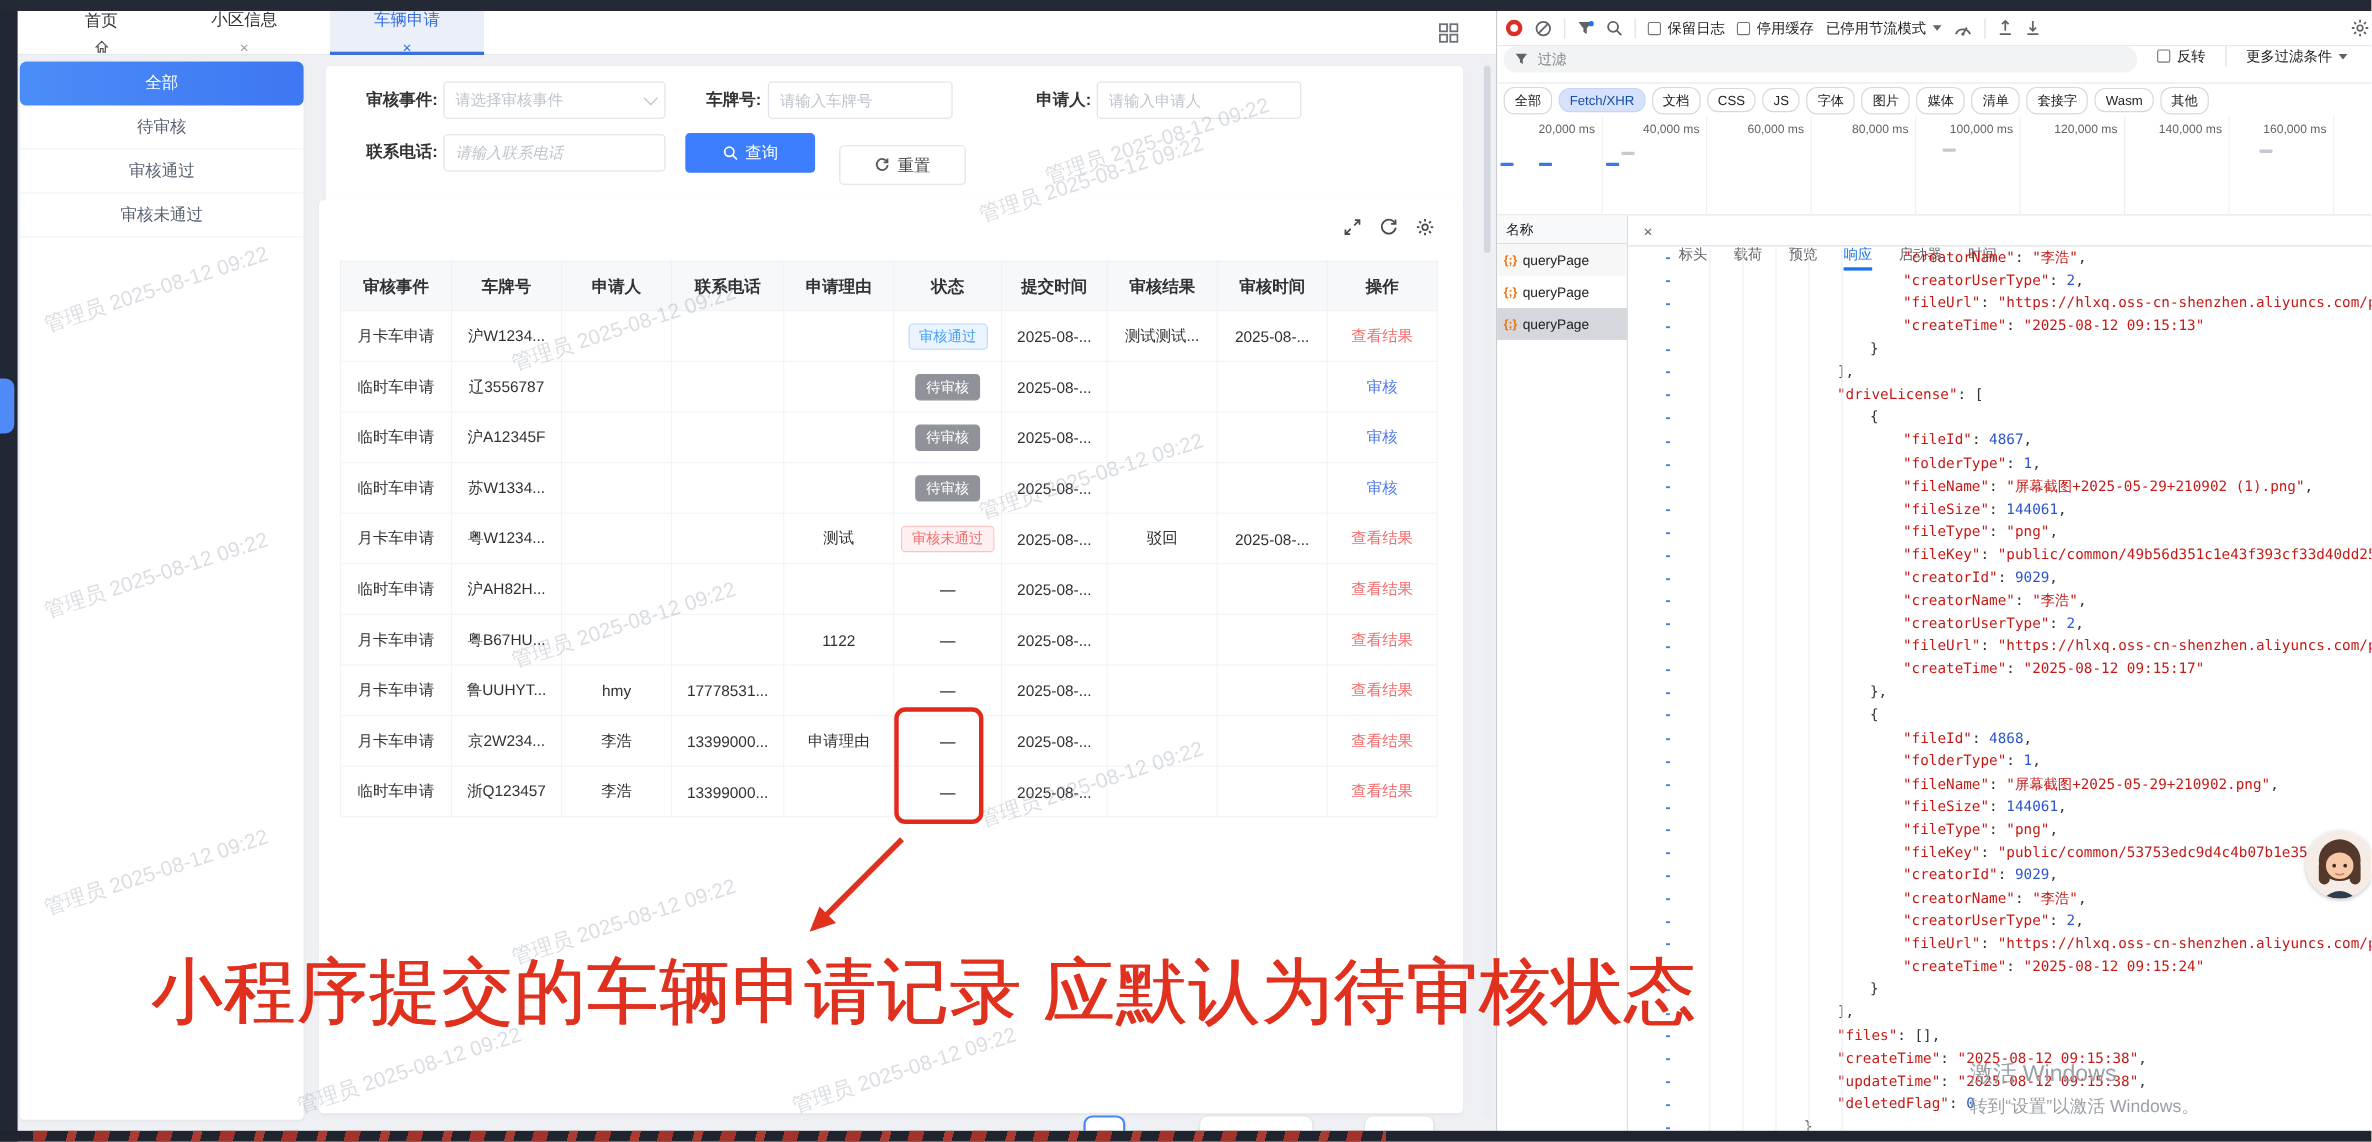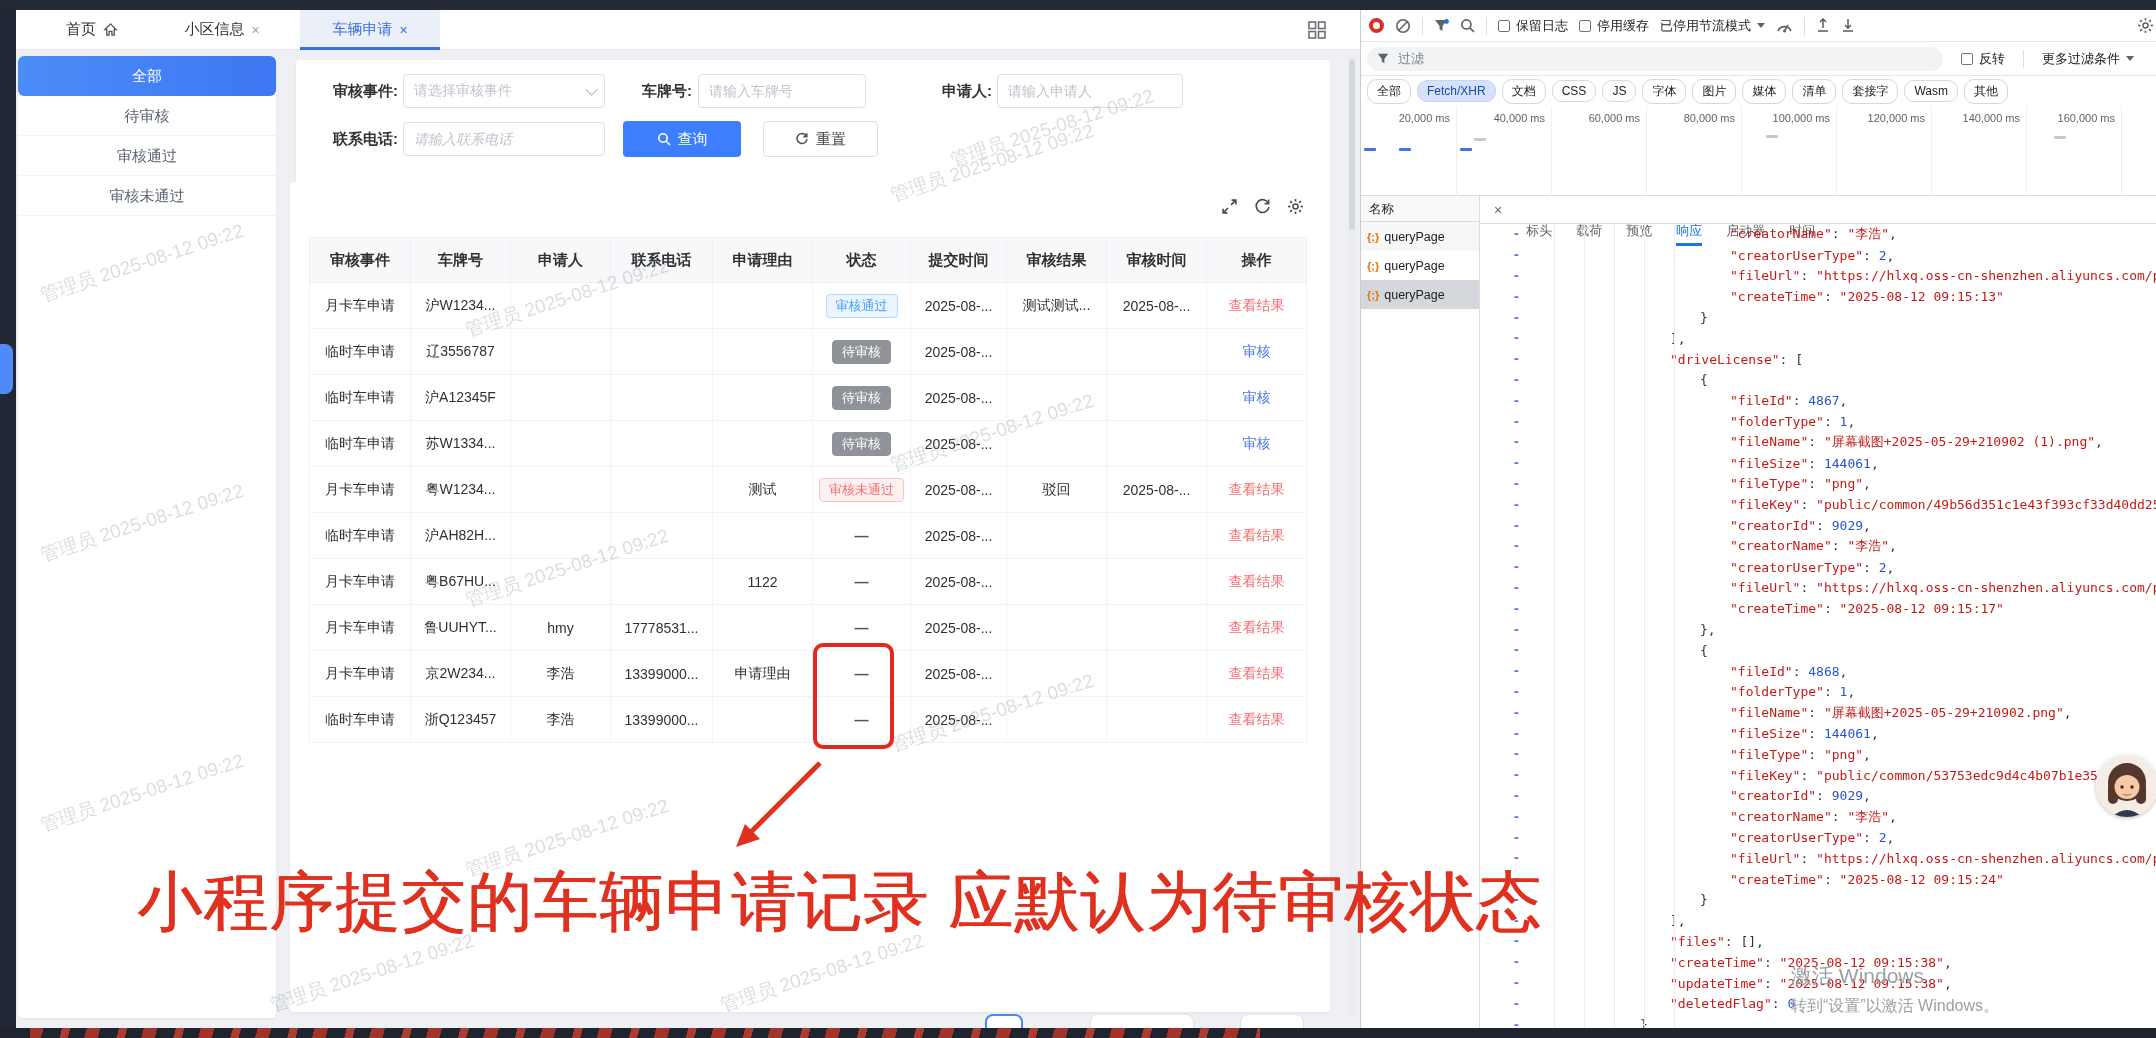--- a/index.html
+++ b/index.html
@@ -12,21 +12,21 @@
   .left-strip .pill { position:absolute; left:0; top:334px; width:13px; height:50px; background:#4f8bf7; border-radius:0 8px 8px 0; }
   .bottom-strip { position:absolute; left:0; top:1028px; width:2156px; height:10px; background:#20242e; z-index:50; }
   .bottom-strip .redmarks { position:absolute; left:30px; top:0; width:1230px; height:10px; opacity:.85;
      background:repeating-linear-gradient(105deg,#b8362a 0 13px, transparent 13px 31px, #c24034 31px 39px, transparent 39px 55px); }
 
   
   #app { position:absolute; left:16px; top:10px; width:1344px; height:1018px; background:#eef0f4; overflow:hidden; }
 
   .tabbar { position:absolute; left:0; top:0; width:100%; height:40px; background:#fff; border-bottom:1px solid #e6e8eb; }
   .tab { position:absolute; top:0; height:39px; display:flex; align-items:center; justify-content:center; gap:7px;
-         font-size:15px; color:#303133; cursor:pointer; }
+         font-size:15px; color:#303133; cursor:pointer;flex-direction:column; }
   .tab .x { color:#9aa0a8; font-size:14px; }
   .tab.active { background:#ebeff7; color:#3a6fe0; }
   .tab.active .x { color:#3a6fe0; }
   .tab.active::after { content:""; position:absolute; left:0; bottom:-1px; width:100%; height:3px; background:#3a6fe0; }
   .grid-ic { position:absolute; left:1292px; top:11px; width:18px; height:18px; cursor:pointer; }
 
   .sidebar { position:absolute; left:2px; top:46px; width:258px; height:962px; background:#fff; border-radius:4px; box-shadow:0 1px 3px rgba(0,0,0,.05); }
   .sb-item { height:40px; line-height:40px; text-align:center; font-size:15px; color:#5a6372; border-bottom:1px solid #f2f3f5; cursor:pointer; }
   .sb-item.active { background:linear-gradient(90deg,#4b8df8,#3d77f2); color:#fff; border-radius:6px; border-bottom:none; }
 
@@ -70,21 +70,21 @@
 
   
   .annotation { position:absolute; left:137px; top:858px; font-size:65px; font-weight:normal; letter-spacing:1px;
                 color:#e0301e; white-space:nowrap; z-index:45; text-shadow:1px 0 #e0301e; }
   .ann-box { position:absolute; left:813px; top:643px; width:81px; height:106px; border:4px solid #e2291b; border-radius:10px; z-index:44; }
   .ann-arrow { position:absolute; left:700px; top:745px; z-index:44; }
 
   
   #devtools { position:absolute; left:1360px; top:10px; width:796px; height:1018px; background:#fff; border-left:1px solid #c9ccd1; overflow:hidden; }
   .dt-row1 { position:absolute; left:0; top:0; width:100%; height:32px; display:flex; align-items:center; gap:11px; padding:0 8px; border-bottom:1px solid #e4e6e9; }
-  .dt-row2 { position:absolute; left:0; top:32px; width:100%; height:34px; display:flex; align-items:center; gap:18px; padding:0 6px; border-bottom:1px solid #e4e6e9; }
+  .dt-row2 { position:absolute; left:0; top:32px; width:100%; height:34px; display:flex; align-items:flex-start; gap:18px; padding:0 6px; border-bottom:1px solid #e4e6e9; }
   .dt-sep { width:1px; height:18px; background:#dadce0; }
   .dt-label { font-size:13px; color:#202124; white-space:nowrap; }
   .cb { width:12px; height:12px; border:1.5px solid #70757a; border-radius:2px; background:#fff; display:inline-block; }
   .cbwrap { display:flex; align-items:center; gap:6px; cursor:pointer; }
   .caret-dn { width:0; height:0; border-left:4px solid transparent; border-right:4px solid transparent; border-top:5px solid #5f6368; }
   .rec-dot { width:15px; height:15px; border:4px solid #d93025; border-radius:50%; }
   .filter-pill { width:576px; height:24px; background:#f1f3f4; border-radius:12px; display:flex; align-items:center; gap:8px; padding:0 10px;
                  font-size:13px; color:#80868b; }
   .dt-spacer { flex:1; }
 
@@ -173,21 +173,21 @@
     <input class="f-input" style="left: 701px; top: 14px; width: 186px;" placeholder="请输入申请人">
     <span class="f-label" style="left:10px;top:62px;width:92px;">联系电话:</span>
     <input class="f-input" style="left: 107px; top: 62px; width: 202px; font-style: italic;" placeholder="请输入联系电话">
     <button class="btn primary" style="left:327px;top:61px;width:118px;">
       <svg width="14" height="14" viewBox="0 0 14 14">
           <circle cx="6" cy="6" r="4.2" fill="none" stroke="#fff" stroke-width="1.6"></circle>
           <line x1="9.2" y1="9.2" x2="13" y2="13" stroke="#fff" stroke-width="1.6"></line>
         </svg>
       <span>查询</span>
     </button>
-    <button class="btn plain" style="left:467px;top:61px;width:115px;text-align:right;">
+    <button class="btn plain" style="left:467px;top:72px;width:115px;text-align:right;">
       <svg width="14" height="14" viewBox="0 0 14 14">
           <path d="M11.5 4.3 A5 5 0 1 0 12 7" fill="none" stroke="#555" stroke-width="1.6"></path>
           <path d="M11.8 1.2 L11.8 4.6 L8.4 4.6" fill="none" stroke="#555" stroke-width="1.6"></path>
         </svg>
       <span>重置</span>
     </button>
   </div>
 
   <div class="table-card">
     <div class="card-icons">

